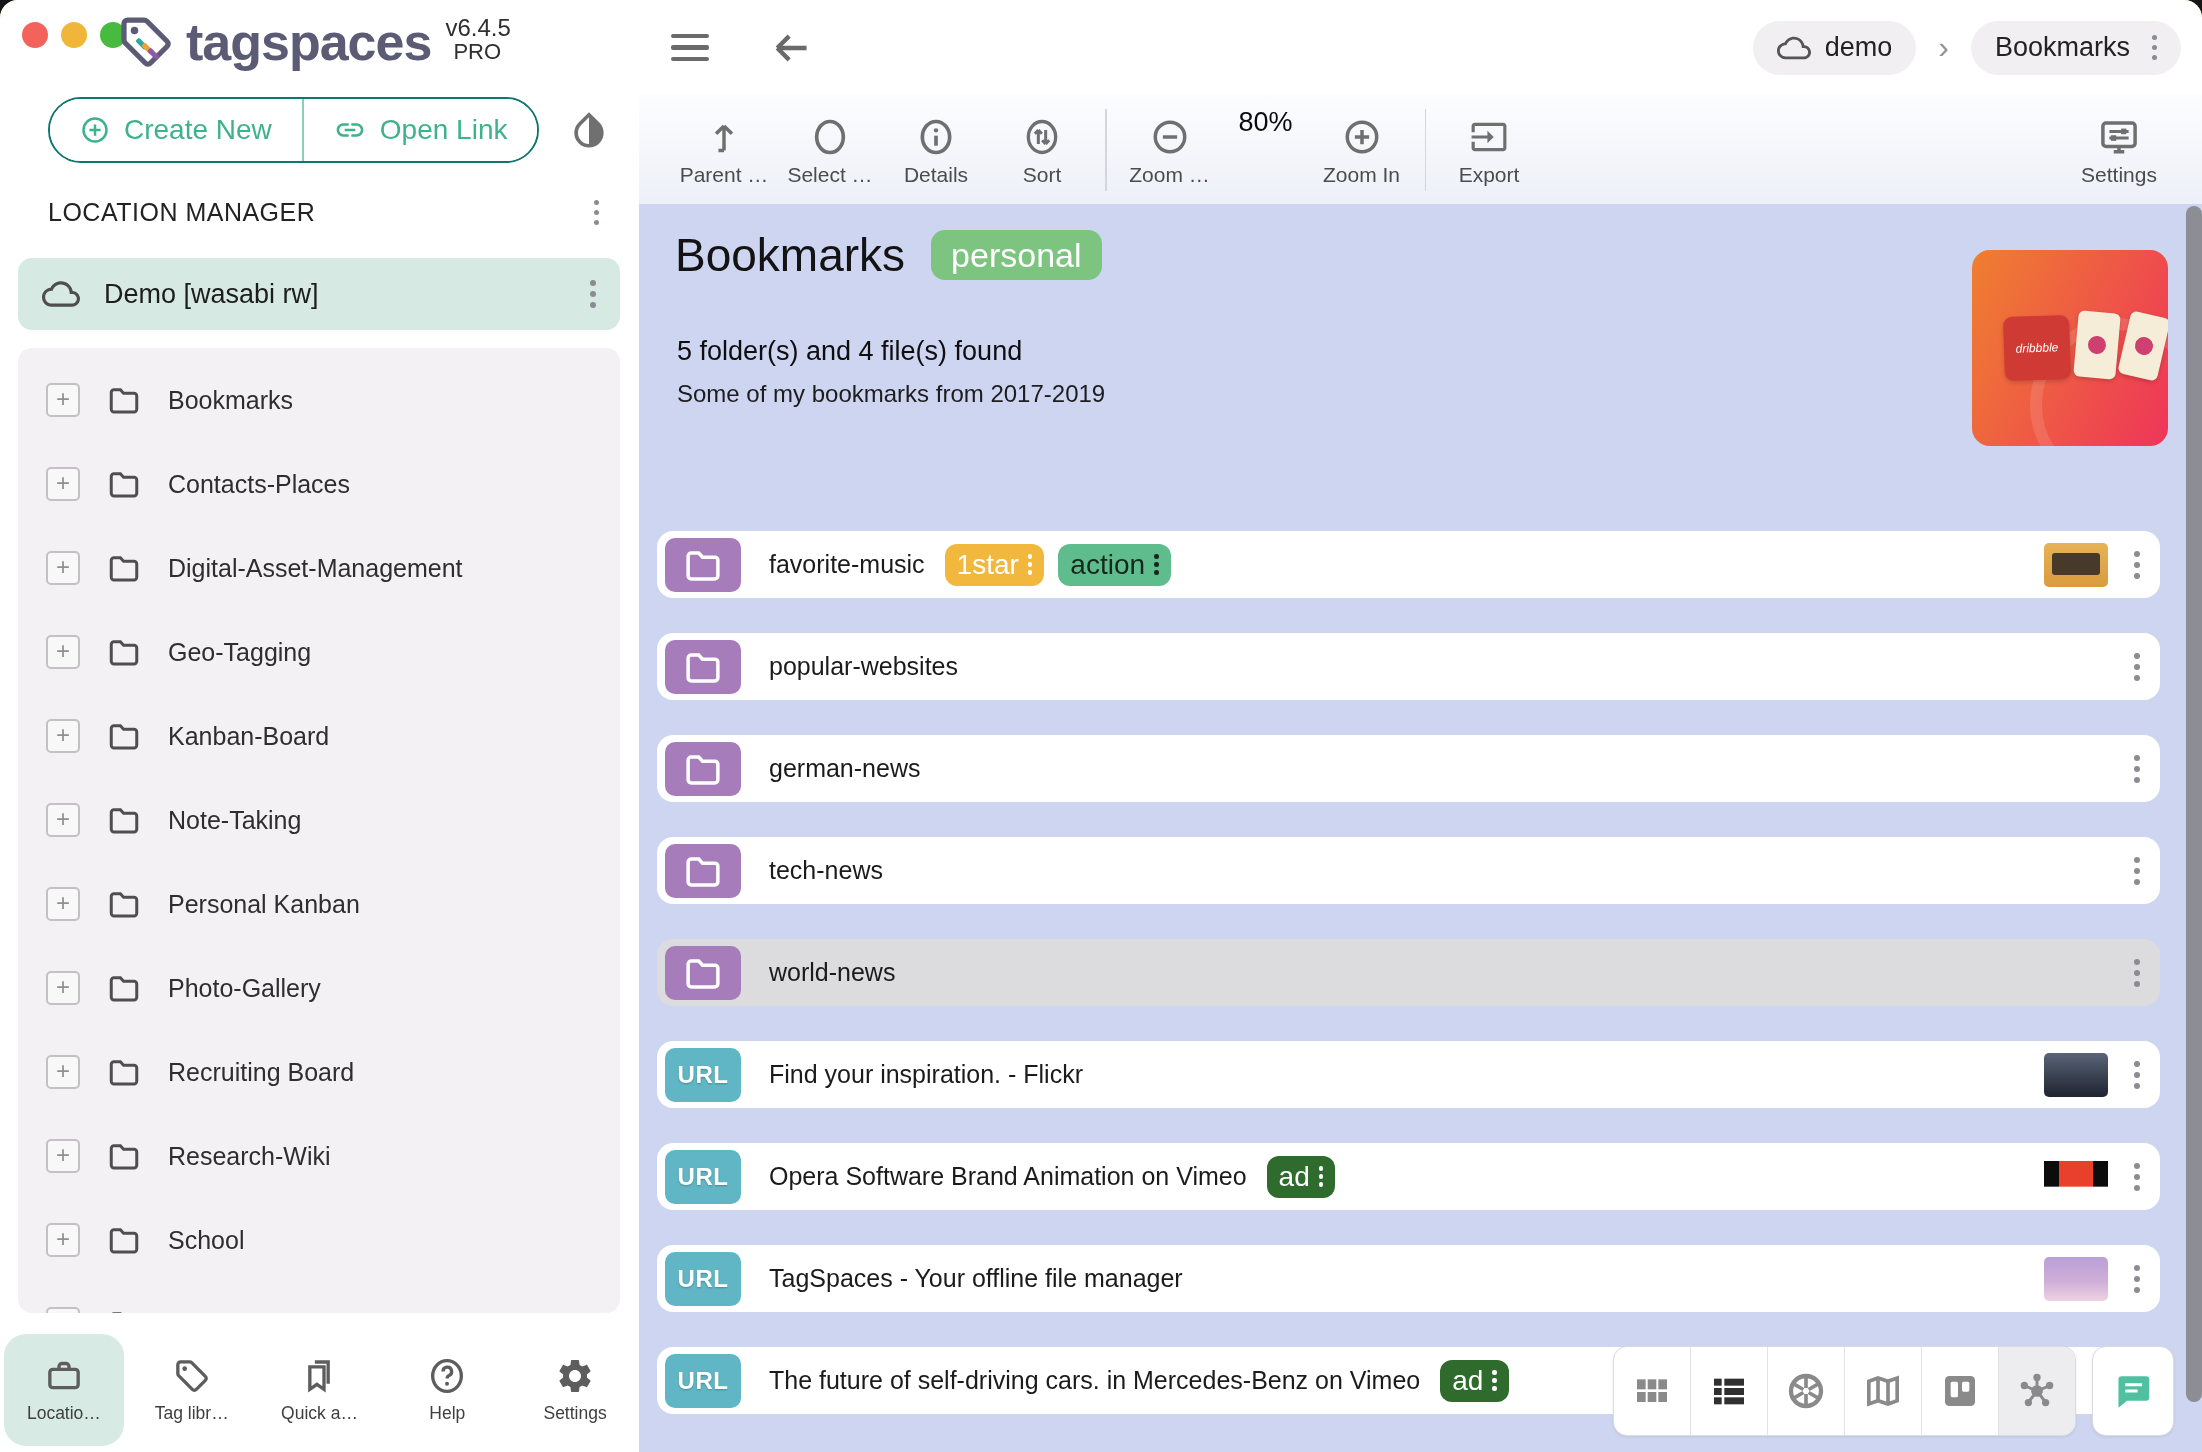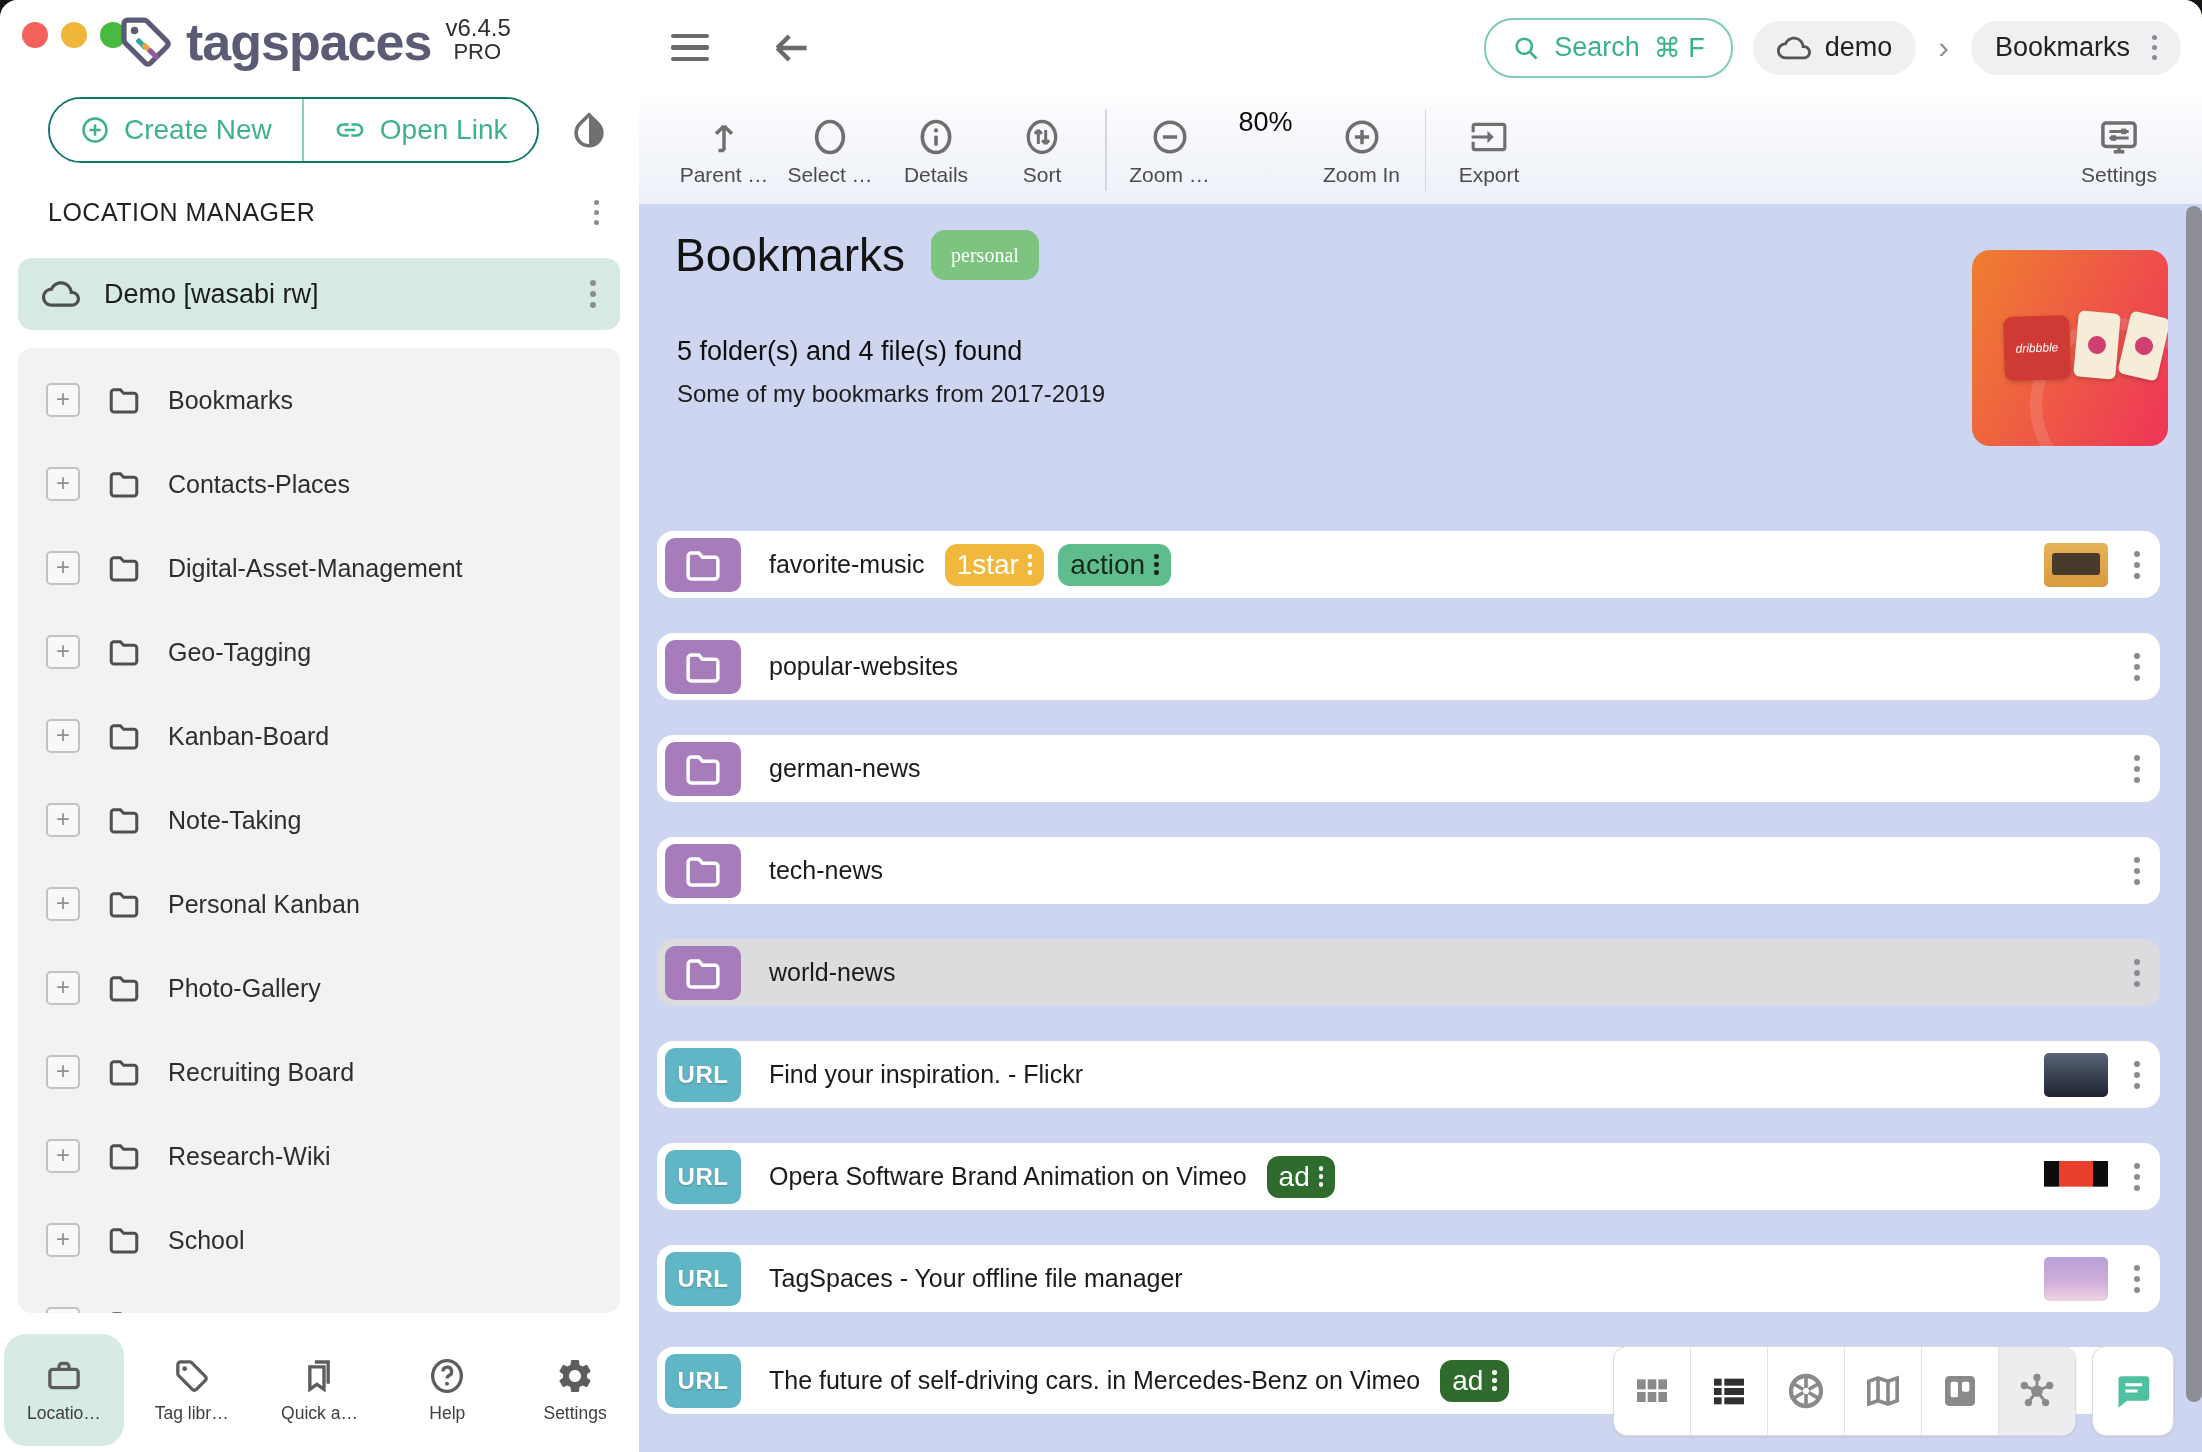--- a/index.html
+++ b/index.html
@@ -51,21 +51,21 @@
   .tbtn .icw{height:48px;display:flex;align-items:center;justify-content:center;color:#6f6f6f;}
   .tbtn .tlab{font-size:21px;color:#4c4c4c;white-space:nowrap;}
   .tdiv{width:1.5px;height:82px;background:#d5d6dd;margin:0 10px;}
   .zoomlvl{width:86px;text-align:center;font-size:27px;font-weight:500;color:#0a0a0a;align-self:flex-start;margin-top:12px;}
   .tb-spacer{flex:1;}
   .tbtn.settings{margin-right:30px;}
   
   .content{position:relative;flex:1;background:#cdd5f1;overflow:hidden;}
   .ctitle-row{position:absolute;left:36px;top:24px;display:flex;align-items:center;gap:26px;}
   .ctitle{font-size:46px;font-weight:500;color:#131313;}
-  .tagchip{display:inline-flex;align-items:center;height:50px;border-radius:14px;padding:0 20px;font-size:20px;cursor:pointer;font-family:Liberation Serif, serif;}
+  .tagchip{display:inline-flex;align-items:center;height:50px;border-radius:14px;padding:0 20px;font-size:34px;cursor:pointer;}
   .tag-personal{background:#7cc47f;color:#fff;}
   .cstats{position:absolute;left:38px;top:132px;font-size:27px;font-weight:500;color:#0e0e0e;}
   .cdesc{position:absolute;left:38px;top:176px;font-size:24px;color:#1d1d1d;}
   .hthumb{position:absolute;left:1333px;top:46px;width:196px;height:196px;border-radius:18px;background:linear-gradient(115deg,#ef7f30,#ee3559);overflow:hidden;}
   .hthumb .ball{position:absolute;right:-36px;bottom:-46px;width:150px;height:150px;border-radius:50%;border:12px solid rgba(255,255,255,.12);}
   .ticket{position:absolute;box-shadow:0 2px 4px rgba(0,0,0,.18);}
   .ticket.red{left:32px;top:66px;width:66px;height:64px;background:#cf3a34;border-radius:9px;transform:rotate(-2deg);color:#fff;font-size:12px;font-style:italic;display:flex;align-items:center;justify-content:center;}
   .ticket.c1{left:104px;top:62px;width:42px;height:66px;background:#f6edd8;border-radius:6px;transform:rotate(5deg);}
   .ticket.c2{left:152px;top:64px;width:40px;height:64px;background:#f6edd8;border-radius:6px;transform:rotate(13deg);}
   .ticket.c1:after,.ticket.c2:after{content:"";position:absolute;left:50%;top:50%;width:18px;height:18px;margin:-9px 0 0 -9px;border-radius:50%;background:#cf4070;}
@@ -426,27 +426,20 @@
     <header class="topbar">
       <div class="hamburger">
           <i></i>
           <i></i>
           <i></i>
         </div>
       <svg class="ic backbtn" width="44" height="44">
           <use href="#s-back"></use>
         </svg>
       <div class="top-spacer"></div>
-      <div class="search-pill">
-        <svg class="ic" width="28" height="28">
-            <use href="#s-search"></use>
-          </svg>
-        <span>Search</span>
-        <span>⌘ F</span>
-      </div>
       <div class="chip">
         <svg class="ic" width="34" height="34" style="color:#555">
             <use href="#s-cloud"></use>
           </svg>
         <span>demo</span>
       </div>
       <span class="crumb-sep">›</span>
       <div class="chip">
         <span>Bookmarks</span>
         <span class="vdots small" style="margin-left:8px">

